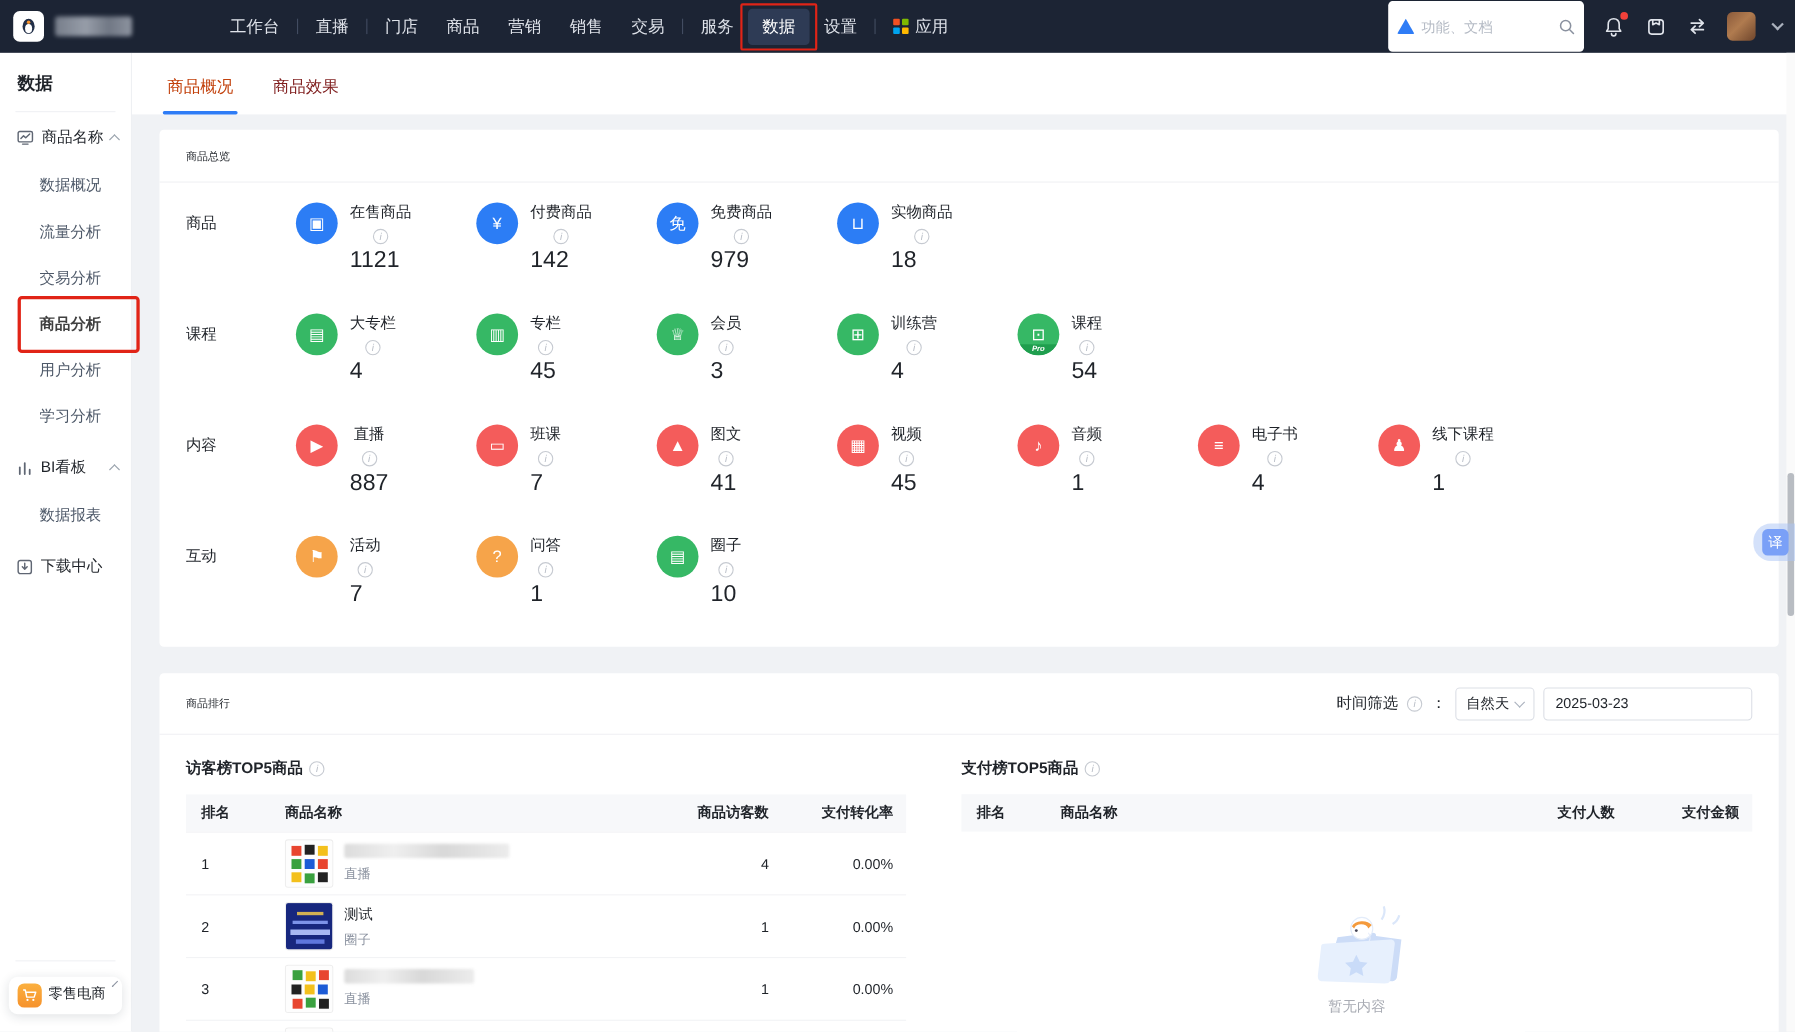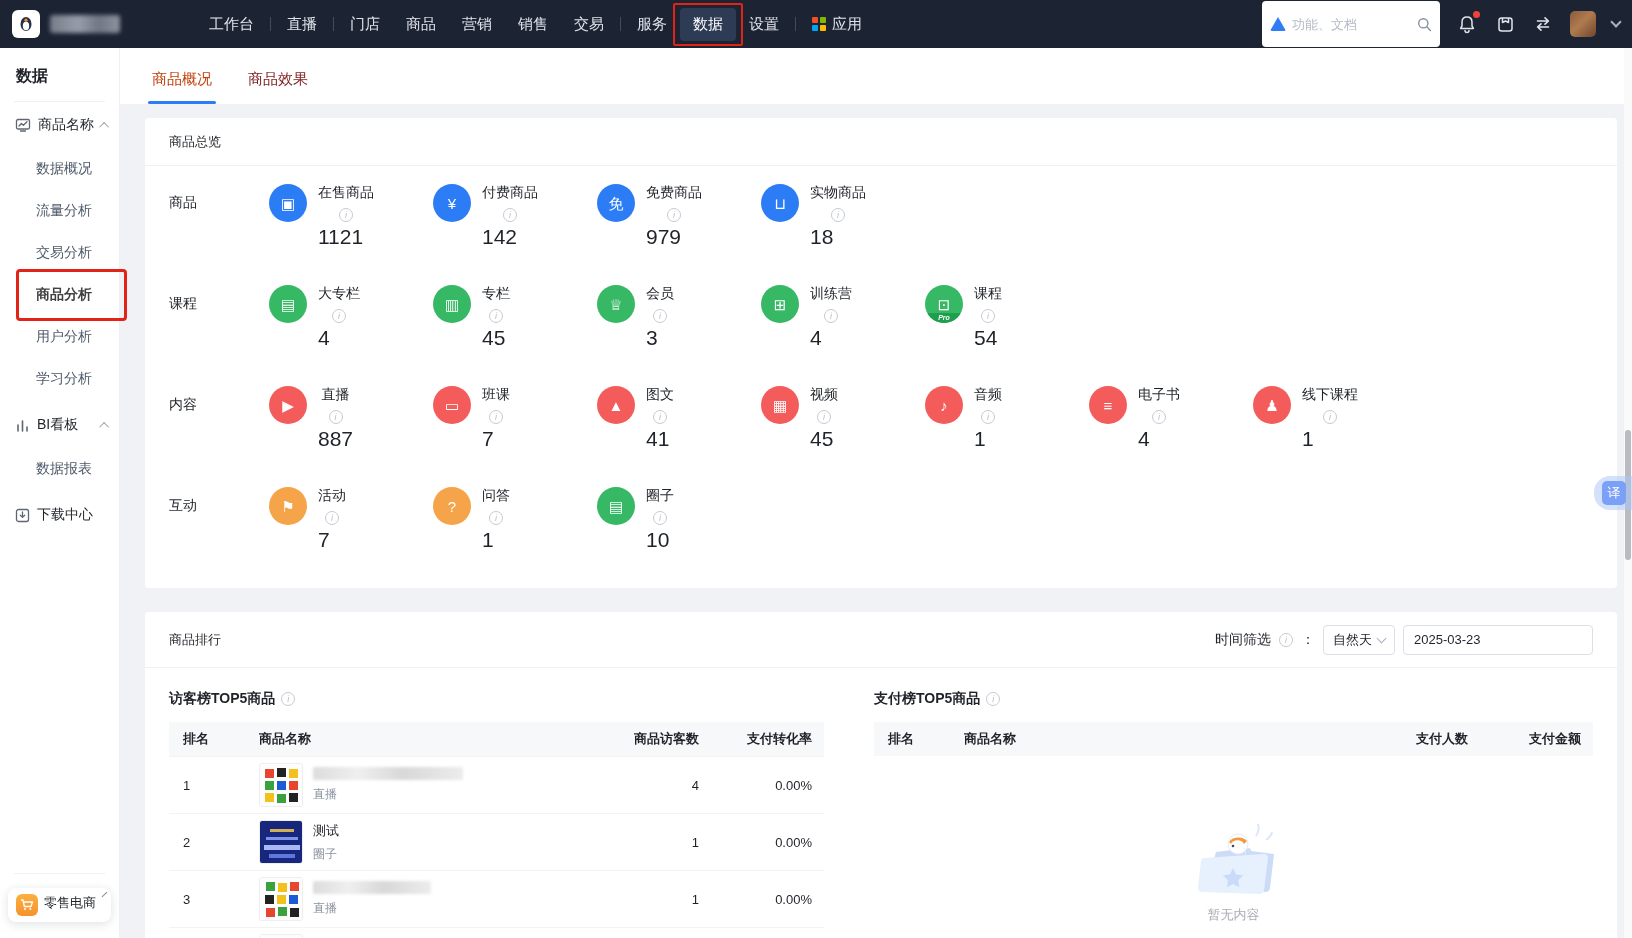--- a/index.html
+++ b/index.html
@@ -66,21 +66,21 @@
   .main { position:absolute; top:48px; left:120px; right:0; bottom:0; overflow:hidden; }
   .tabbar { background:#fff; height:56px; display:flex; align-items:flex-end; padding-left:28px; gap:28px; }
   .tab { position:relative; font-size:15px; color:#7f1d1d; padding:0 4px 15px; cursor:pointer; }
   .tab.active { color:#c2410c; font-weight:400; }
   .tab.active::after { content:""; position:absolute; left:0; right:0; bottom:0; height:3px;
     background:#2e7cf6; border-radius:2px; }
   .content { padding:14px 15px 0 25px; }
   .card { background:#fff; border-radius:4px; }
   .card-head { display:flex; align-items:center; height:48px; padding:0 24px;
     border-bottom:1px solid #f0f1f4; }
-  .card-title { font-size:13px; font-weight:500; }
+  .card-title { font-size:10px; font-weight:500; }
 
   
   .ov-body { padding:18px 24px 30px; }
   .stat-row { display:flex; align-items:flex-start; margin-bottom:34px; }
   .stat-row:last-child { margin-bottom:4px; }
   .row-label { width:100px; font-size:14px; padding-top:10px; }
   .stats { display:flex; flex-wrap:wrap; flex:1; }
   .stat { width:164px; display:flex; gap:11px; margin-bottom:2px; }
   .bubble { position:relative; width:38px; height:38px; border-radius:50%; flex:0 0 auto;
     display:flex; align-items:center; justify-content:center; color:#fff; font-size:15px; overflow:hidden; }

